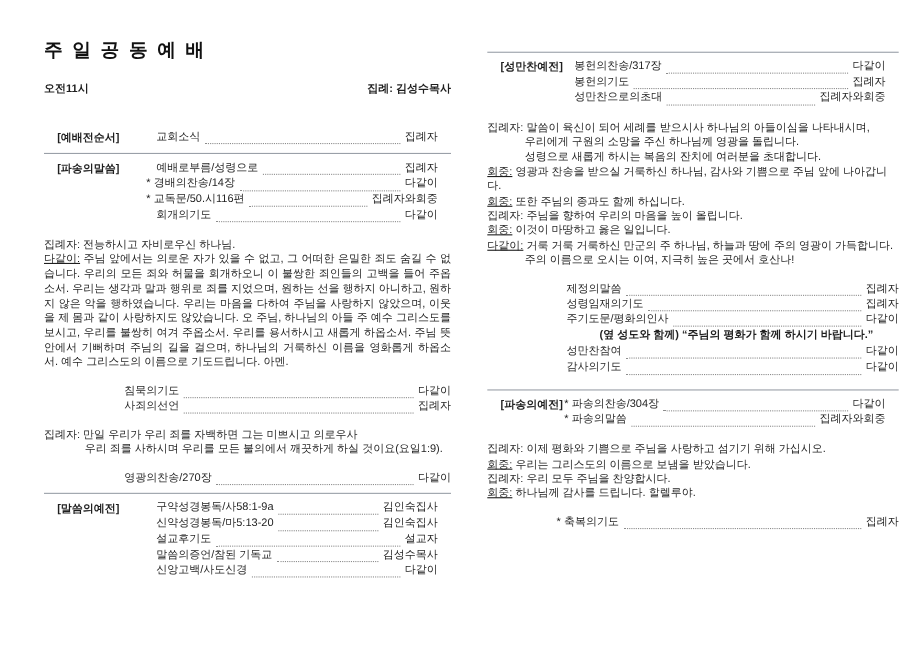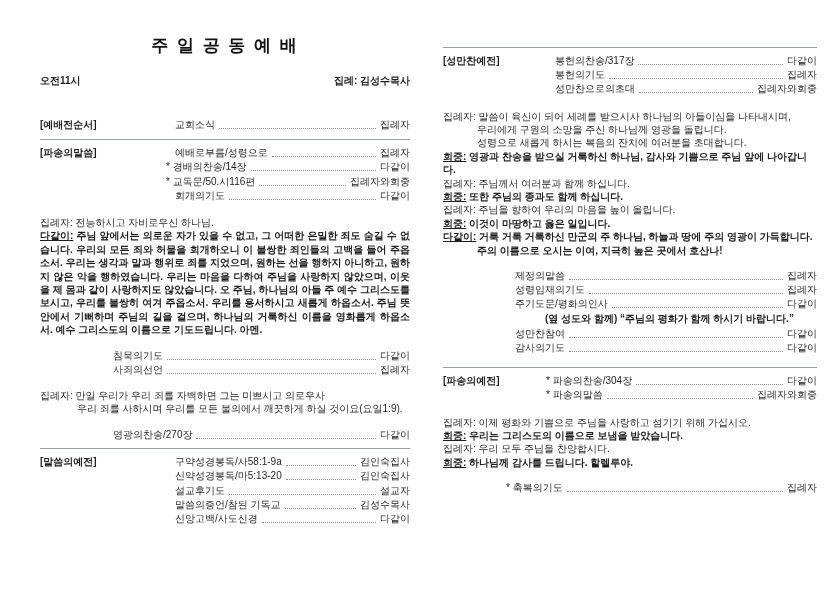--- a/index.html
+++ b/index.html
@@ -7,49 +7,49 @@
     width:835px;height:590px;background:#ffffff;color:#1f1f1f;
     font-family:"Liberation Sans","DejaVu Sans",sans-serif;
     font-size:10px;overflow:hidden;
   }
   .sheet{display:flex;width:835px;height:590px;box-sizing:border-box;}
   .col{box-sizing:border-box;}
   .col.left{width:417px;padding:34px 7px 0 40px;}
   .col.right{width:418px;padding:40px 18px 0 26px;}
 
   h1.title{
-    margin:0 0 17px;text-align:center;font-size:17px;font-weight:bold;
+    margin:0 0 17px;text-align:left;font-size:17px;font-weight:bold;
     letter-spacing:2px;color:#111;
   }
   .meta{display:flex;justify-content:space-between;font-weight:bold;margin-bottom:30px;}
 
   .rule{border:none;border-top:1px solid #9aa0a8;margin:7px 0 6px;}
 
-  .section{display:flex;margin:2px 0;gap:45px;}
+  .section{display:flex;margin:2px 12px;}
   .slabel{font-weight:bold;white-space:nowrap;}
   .left .slabel{flex:0 0 90px;}
   .right .slabel{flex:0 0 67px;}
   .srows{flex:1;min-width:0;}
 
-  .row{display:flex;line-height:13.2px;margin-bottom:1px;}
+  .row{display:flex;align-items:flex-end;line-height:13.2px;margin-bottom:1px;}
   .row .item{white-space:pre;}
   .row .item.star{margin-left:-9px;}
   .row .leader{flex:1 1 auto;min-width:8px;border-bottom:1px dotted #8c8c8c;height:10px;margin:0 4px;}
   .row .role{white-space:nowrap;}
 
   .rows-block{margin-top:12px;}
   .left .rows-block{padding-left:73px;}
   .right .rows-block{padding-left:72px;}
   .note-row{font-weight:bold;margin-left:30px;line-height:14px;margin-bottom:1px;}
 
   .dialog{margin-top:13px;}
   .dialog p{margin:0;line-height:13.4px;}
   .left .dialog p.hang{padding-left:37px;text-indent:-37px;}
   .right .dialog p.hang{padding-left:34px;text-indent:-34px;}
-  .dialog p.emph{font-weight:bold;}
+  .dialog p.emph{font-weight:normal;}
   .dialog p.justify{text-align:justify;}
   .lbl.u{text-decoration:underline;}
 </style>
 </head>
 <body>
 
 <div class="sheet">
   <div class="col left">
     <h1 class="title">주 일 공 동 예 배</h1>
     <div class="meta">
@@ -171,21 +171,20 @@
             <div class="row">
               <span class="item">성만찬으로의초대</span>
               <span class="leader"></span>
               <span class="role">집례자와회중</span>
             </div>
           </div>
         </div>
         <div class="dialog">
           <p class="hang"><span class="lbl">집례자:</span> 말씀이 육신이 되어 세례를 받으시사 하나님의 아들이심을 나타내시며,<br>우리에게 구원의 소망을 주신 하나님께 영광을 돌립니다.<br>성령으로 새롭게 하시는 복음의 잔치에 여러분을 초대합니다.</p>
           <p class="emph"><span class="lbl u">회중:</span> 영광과 찬송을 받으실 거룩하신 하나님, 감사와 기쁨으로 주님 앞에 나아갑니다.</p>
-          <p><span class="lbl">집례자:</span> 주님께서 여러분과 함께 하십니다.</p>
           <p class="emph"><span class="lbl u">회중:</span> 또한 주님의 종과도 함께 하십니다.</p>
           <p><span class="lbl">집례자:</span> 주님을 향하여 우리의 마음을 높이 올립니다.</p>
           <p class="emph"><span class="lbl u">회중:</span> 이것이 마땅하고 옳은 일입니다.</p>
           <p class="hang emph"><span class="lbl u">다같이:</span> 거룩 거룩 거룩하신 만군의 주 하나님, 하늘과 땅에 주의 영광이 가득합니다.<br>주의 이름으로 오시는 이여, 지극히 높은 곳에서 호산나!</p>
         </div>
         <div class="rows-block">
           <div class="row">
             <span class="item">제정의말씀</span>
             <span class="leader"></span>
             <span class="role">집례자</span>

